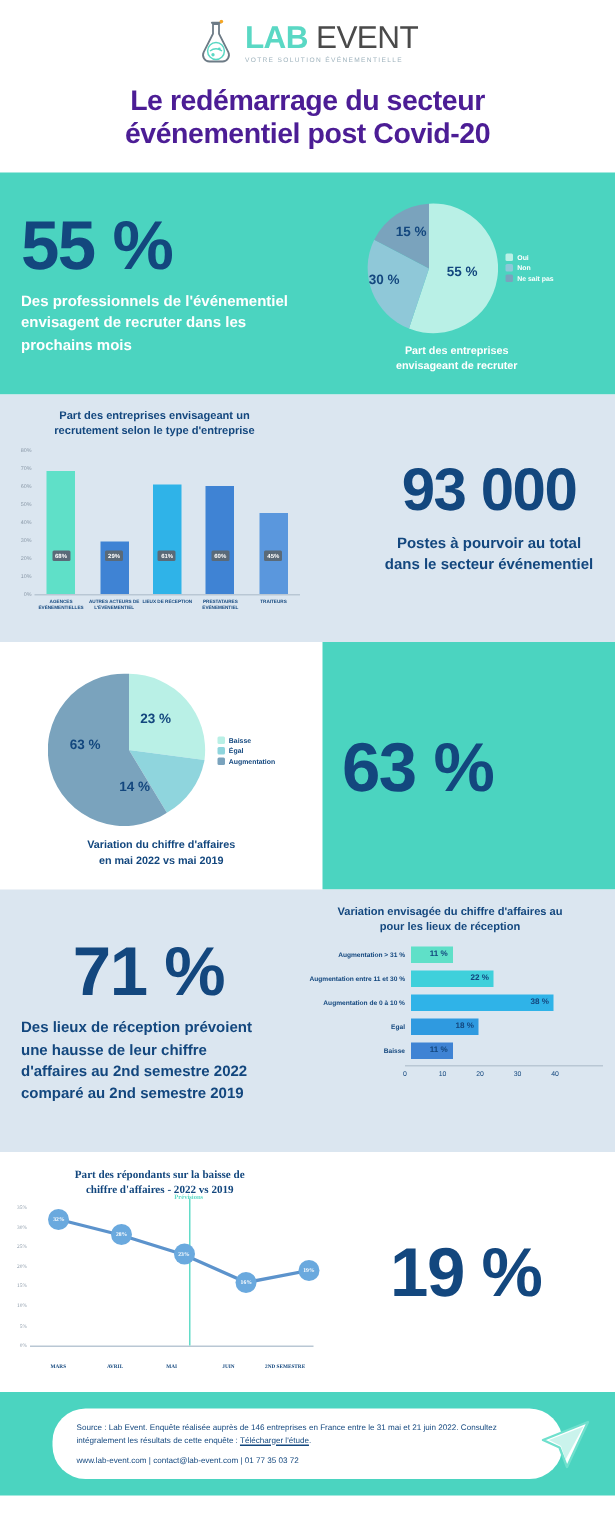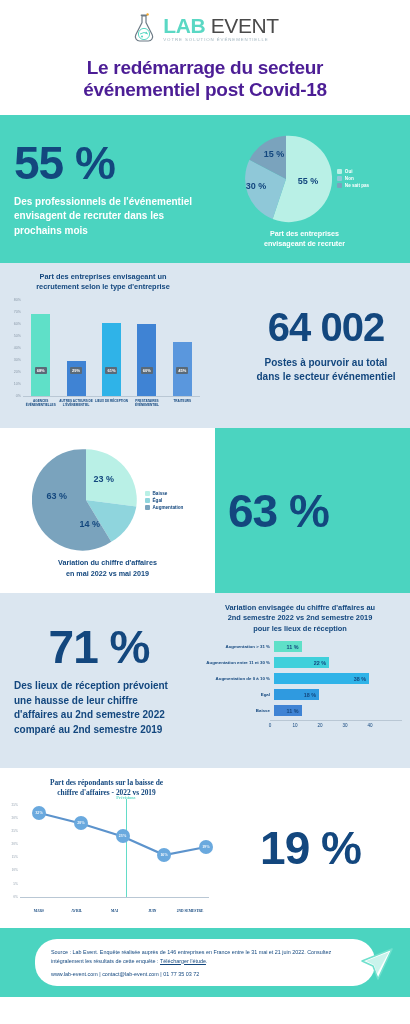--- a/index.html
+++ b/index.html
@@ -136,21 +136,21 @@
       </span>
       <span class="logo-text">
         <span class="logo-main">
           <span class="logo-lab">LAB</span><span class="logo-event"> EVENT</span>
         </span>
         <span class="logo-sub">VOTRE SOLUTION ÉVÉNEMENTIELLE</span>
       </span>
     </div>
     <div class="title">
       <div>Le redémarrage du secteur</div>
-      <div>événementiel post Covid-18</div>
+      <div>événementiel post Covid-20</div>
     </div>
   </div>
 
   <div class="sec teal s1">
     <div class="s1-left">
       <div class="bignum white-t">55 %</div>
       <div class="cap white-t">Des professionnels de l'événementiel envisagent de recruter dans les prochains mois</div>
     </div>
     <div class="s1-right">
       <div class="pie-wrap">
@@ -230,21 +230,21 @@
         <div class="vcats">
           <span class="vcat">AGENCES ÉVÉNEMENTIELLES</span>
           <span class="vcat">AUTRES ACTEURS DE L'ÉVÉNEMENTIEL</span>
           <span class="vcat">LIEUX DE RÉCEPTION</span>
           <span class="vcat">PRESTATAIRES ÉVÉNEMENTIEL</span>
           <span class="vcat">TRAITEURS</span>
         </div>
       </div>
     </div>
     <div class="s2-right">
-      <div class="bignum" style="font-size:40px;">64 002</div>
+      <div class="bignum" style="font-size:40px;">93 000</div>
       <div class="cap blue-t" style="text-align:center;">
         <div>Postes à pourvoir au total</div>
         <div>dans le secteur événementiel</div>
       </div>
     </div>
   </div>
 
   <div class="sec white s3">
     <div class="s3-left">
       <div class="pie-wrap">
@@ -285,21 +285,20 @@
   </div>
 
   <div class="sec pale s4">
     <div class="s4-left">
       <div class="bignum">71 %</div>
       <div class="cap blue-t">Des lieux de réception prévoient une hausse de leur chiffre d'affaires au 2nd semestre 2022 comparé au 2nd semestre 2019</div>
     </div>
     <div class="s4-right">
       <div class="charttitle">
         <div>Variation envisagée du chiffre d'affaires au</div>
-        <div>2nd semestre 2022 vs 2nd semestre 2019</div>
         <div>pour les lieux de réception</div>
       </div>
       <div class="hbars">
         <div class="hrow">
           <span class="hlbl">Augmentation &gt; 31 %</span>
           <span class="hbar" style="width:27.5px;background:#5fe0c8;">
             <span class="hval">11 %</span>
           </span>
         </div>
         <div class="hrow">

